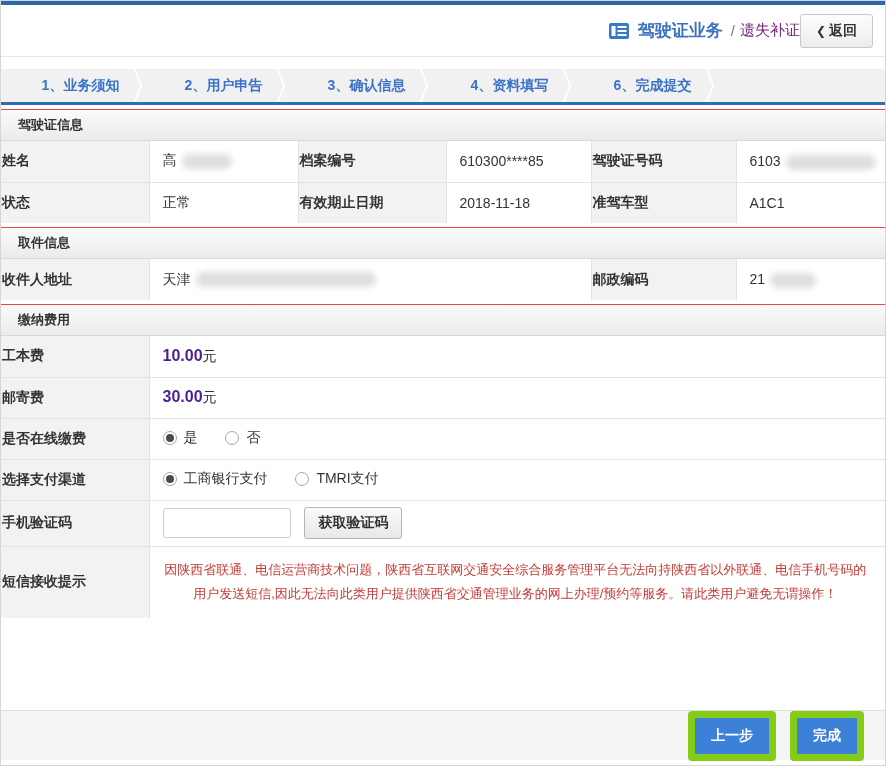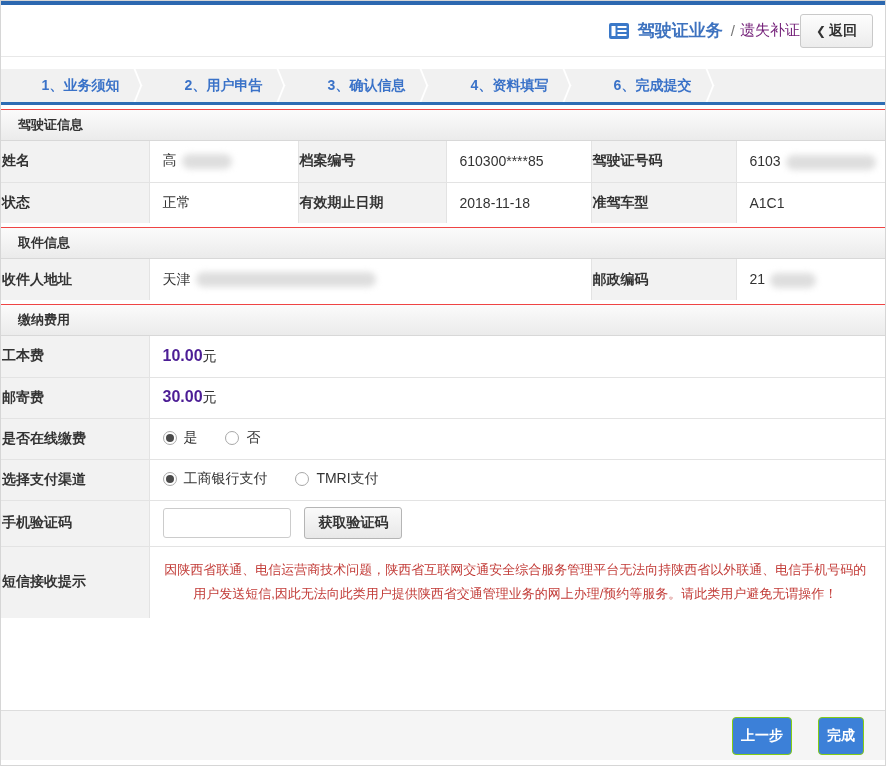--- a/index.html
+++ b/index.html
@@ -47,21 +47,21 @@
   tr.captcha-row td{height:46px;}
   .captcha-input{width:128px;height:30px;border:1px solid #ccc;border-radius:3px;padding:0 8px;font-size:14px;font-family:inherit;box-sizing:border-box;vertical-align:middle;}
   .captcha-btn{margin-left:10px;height:32px;padding:0 13px;background:linear-gradient(#fafafa,#e8e8e8);border:1px solid #b5b5b5;border-radius:3px;font-size:14px;font-weight:bold;color:#333;cursor:pointer;font-family:inherit;vertical-align:middle;}
 
   .notice-text{color:#c23b37;font-size:13px;line-height:1.9;margin:0;padding:10px 16px 10px 0;text-align:center;}
 
   
   .footer-wrap{margin-top:auto;flex:0 0 auto;}
   .bottom-divider{border-top:1px solid #ddd;}
   .footer{height:49px;background:#f5f5f5;display:flex;align-items:center;justify-content:flex-end;gap:14px;padding:0 21px;margin-bottom:5px;}
-  .btn-primary{background:#3c80d8;border:1px solid #84cc16;color:#fff;font-size:14px;font-weight:bold;padding:9px 8px;border-radius:4px;cursor:pointer;font-family:inherit;margin-left:12px;}
+  .btn-primary{background:#3c80d8;border:7px solid #84cc16;color:#fff;font-size:14px;font-weight:bold;padding:9px 16px;border-radius:4px;cursor:pointer;font-family:inherit;}
 </style>
 </head>
 <body>
 
 <div class="page">
   <div class="topbar"></div>
 
   <div class="hdr">
     <div class="title-wrap">
       <span class="doc-icon">

